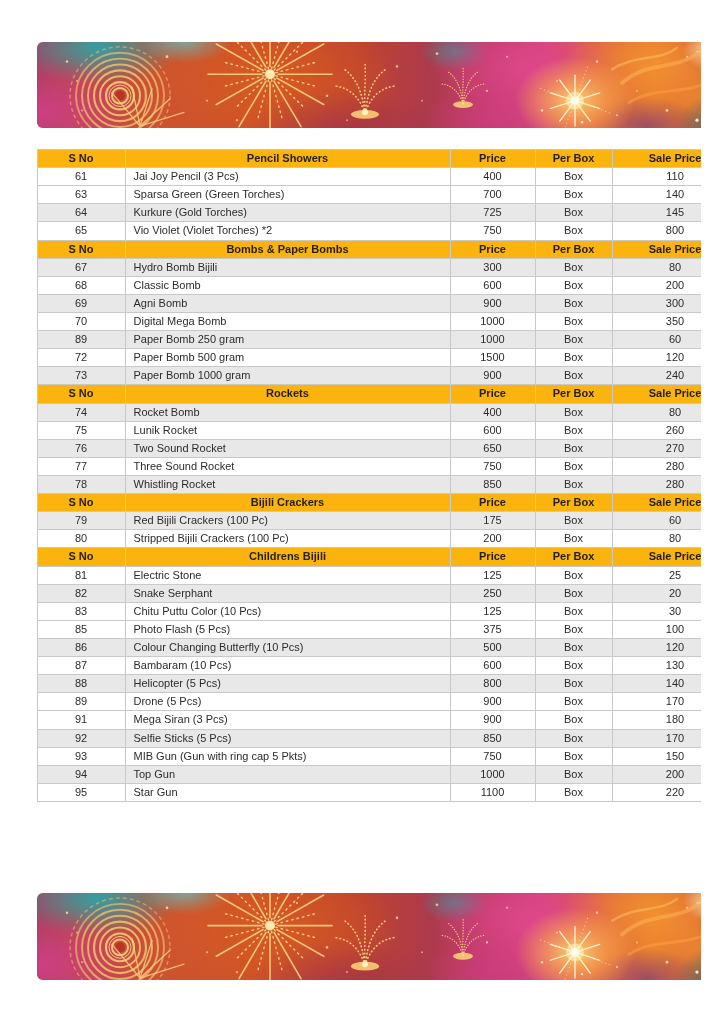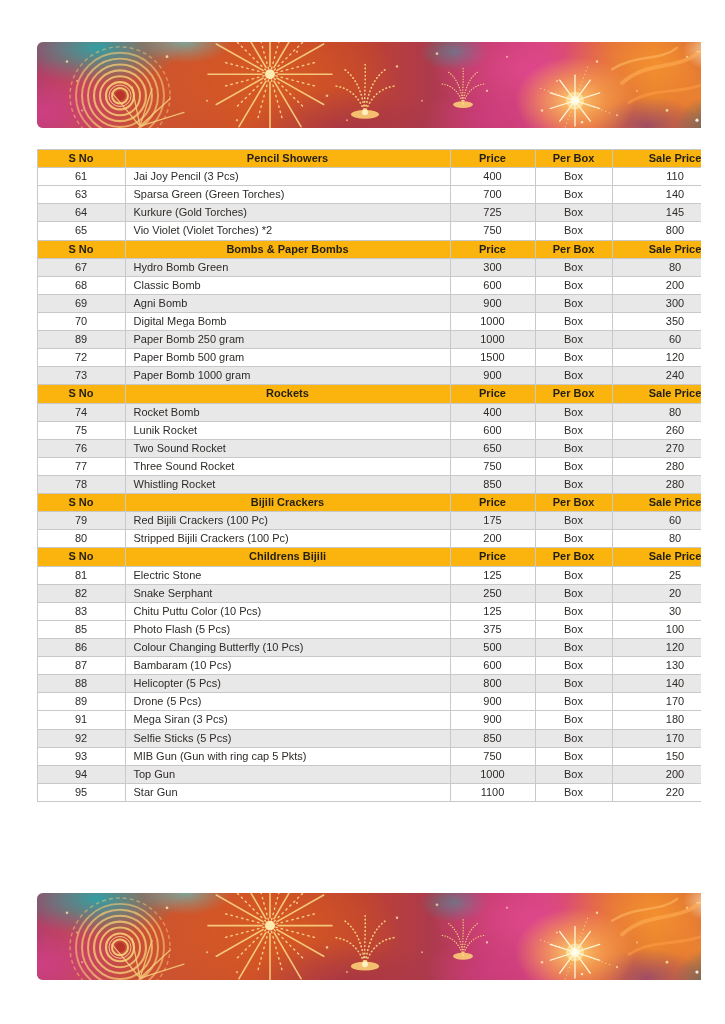--- a/index.html
+++ b/index.html
@@ -312,21 +312,21 @@
         </tr>
         <tr class="header-row">
           <td>S No</td>
           <td>Bombs &amp; Paper Bombs</td>
           <td>Price</td>
           <td>Per Box</td>
           <td>Sale Price</td>
         </tr>
         <tr class="data-row shaded">
           <td class="">67</td>
-          <td class="item">Hydro Bomb Green</td>
+          <td class="item">Hydro Bomb Bijili</td>
           <td class="">300</td>
           <td class="">Box</td>
           <td class="">80</td>
         </tr>
         <tr class="data-row plain">
           <td class="">68</td>
           <td class="item">Classic Bomb</td>
           <td class="">600</td>
           <td class="">Box</td>
           <td class="">200</td>

